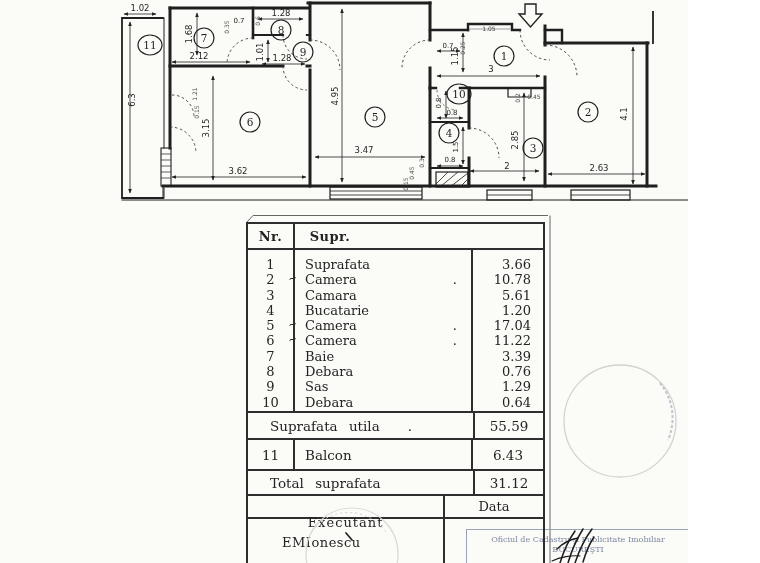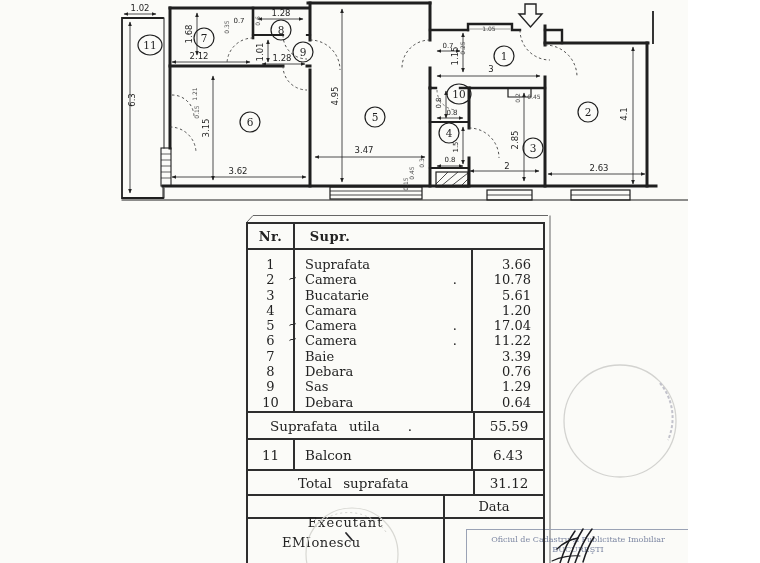--- a/index.html
+++ b/index.html
@@ -30,21 +30,21 @@
   .tb-nr{width:47px;border-right:2px solid #2e2e2e;text-align:center;padding-top:7px;}
   .tb-name{flex:1;border-right:2px solid #2e2e2e;padding-top:7px;}
   .tb-sup{width:70px;text-align:right;padding:7px 12px 0 0;}
   .nl{position:relative;padding-left:10px;height:15.3px;}
   .tick{position:absolute;left:-7px;top:-1px;font-size:11px;color:#2b2b2b;
     transform:rotate(-14deg);display:inline-block;}
   .ldot{position:absolute;right:14px;top:0;}
   .sect{display:flex;border-bottom:2px solid #2e2e2e;font-size:13.5px;}
   .s-sup{height:27px;gap:21px;}
   .s-bal{height:31px;}
-  .s-tot{height:25px;padding-left:28px;}
+  .s-tot{height:25px;}
   .s-exe{height:23px;font-size:13px;}
   .lab{flex:1;display:flex;align-items:center;padding-left:22px;position:relative;word-spacing:7px;}
   .lab .ldot2{position:absolute;right:40px;bottom:4px;}
   .val{width:70px;border-left:2px solid #2e2e2e;display:flex;align-items:center;justify-content:center;}
   .b-nr{width:47px;border-right:2px solid #2e2e2e;display:flex;align-items:center;justify-content:center;}
   .b-name{flex:1;border-right:2px solid #2e2e2e;display:flex;align-items:center;padding-left:10px;}
   .b-val{width:70px;display:flex;align-items:center;justify-content:center;}
   .e-left{flex:1;display:flex;align-items:center;justify-content:center;letter-spacing:1px;margin-top:26px;}
   .e-right{width:100px;border-left:2px solid #2e2e2e;display:flex;align-items:center;justify-content:center;}
   .s-sig{height:46px;display:flex;border-bottom:none;}
@@ -275,22 +275,22 @@
         <div>5</div>
         <div>6</div>
         <div>7</div>
         <div>8</div>
         <div>9</div>
         <div>10</div>
       </div>
       <div class="tb-name">
         <div class="nl"><span>Suprafata</span></div>
         <div class="nl"><span class="tick">~</span><span>Camera</span><span class="ldot">.</span></div>
+        <div class="nl"><span>Camara</span></div>
         <div class="nl"><span>Bucatarie</span></div>
-        <div class="nl"><span>Camara</span></div>
         <div class="nl"><span class="tick">~</span><span>Camera</span><span class="ldot">.</span></div>
         <div class="nl"><span class="tick">~</span><span>Camera</span><span class="ldot">.</span></div>
         <div class="nl"><span>Baie</span></div>
         <div class="nl"><span>Debara</span></div>
         <div class="nl"><span>Sas</span></div>
         <div class="nl"><span>Debara</span></div>
       </div>
       <div class="tb-sup">
         <div>3.66</div>
         <div>10.78</div>

